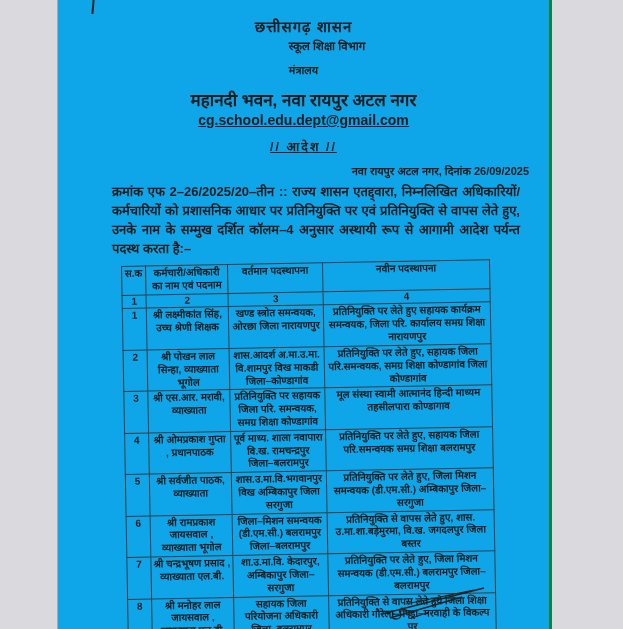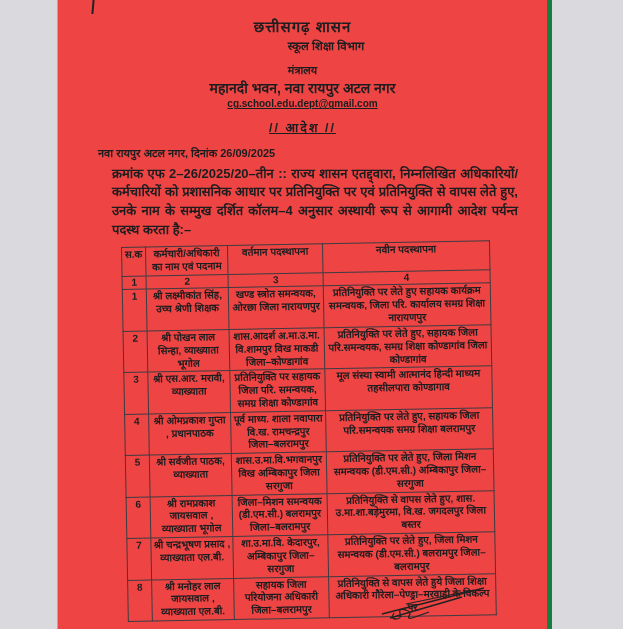--- a/index.html
+++ b/index.html
@@ -7,42 +7,42 @@
     position:relative;
     width:623px;height:629px;
     background:#d9d9de;
     overflow:hidden;
     font-family:"Liberation Sans","DejaVu Sans",sans-serif;
     color:#1d1d1f;
   }
   .page{
     position:absolute;left:57px;top:0;
     width:495px;height:629px;
-    background:#ef4444;
+    background:#0ea5e9;
     border-left:1px solid #a9a9af;
-    border-right:5px solid #15803d;
+    border-right:3px solid #15803d;
     box-sizing:border-box;
   }
   .tickmark{
     position:absolute;left:34px;top:0;
     width:2px;height:14px;background:#222;
     transform:rotate(5deg);
   }
   .hdr{ text-align:center; padding-top:18px; line-height:1.25;}
   .govt{font-size:15px;font-weight:bold;letter-spacing:1px;}
   .dept{font-size:11.5px;font-weight:600;margin-top:2px;padding-left:47px;}
   .ministry{font-size:11px;font-weight:600;margin-top:11px;}
-  .address{font-size:14px;font-weight:600;margin-top:2px;}
-  .email{font-size:10px;font-weight:600;text-decoration:underline;margin-top:1px;}
+  .address{font-size:17px;font-weight:600;margin-top:12px;}
+  .email{font-size:14px;font-weight:600;text-decoration:underline;margin-top:1px;}
   .order-heading{
     font-size:12.5px;font-weight:bold;letter-spacing:2px;
     text-decoration:underline;margin-top:10px;
   }
   .dateline{
-    padding-right:36px;
+    text-align:right;padding-right:20px;
     font-size:11px;font-weight:600;margin-top:8px;margin-left:40px;
   }
   .order-text{
     margin:5px 29px 0 54px;
     font-size:13px;font-weight:600;
     line-height:1.45;text-align:justify;
   }
   .tablewrap{
     margin:7px 0 0 63px;
     transform:rotate(-1.05deg);

